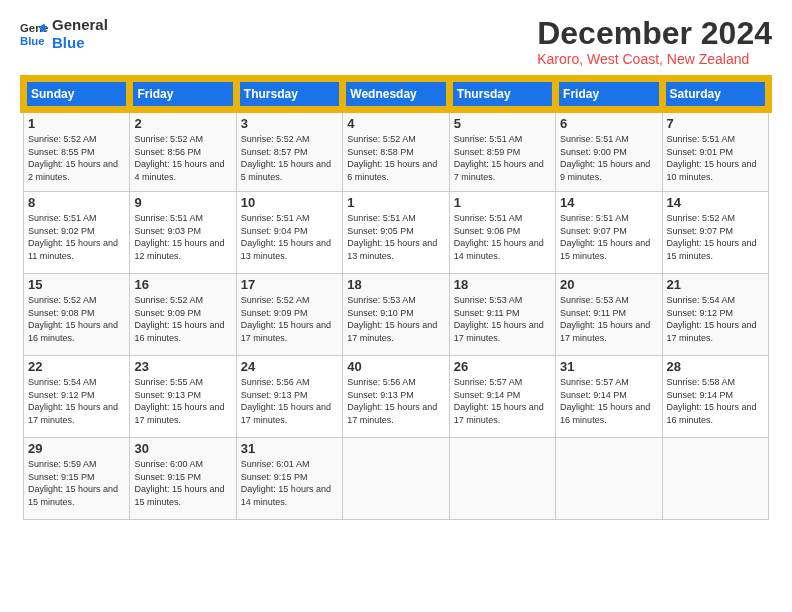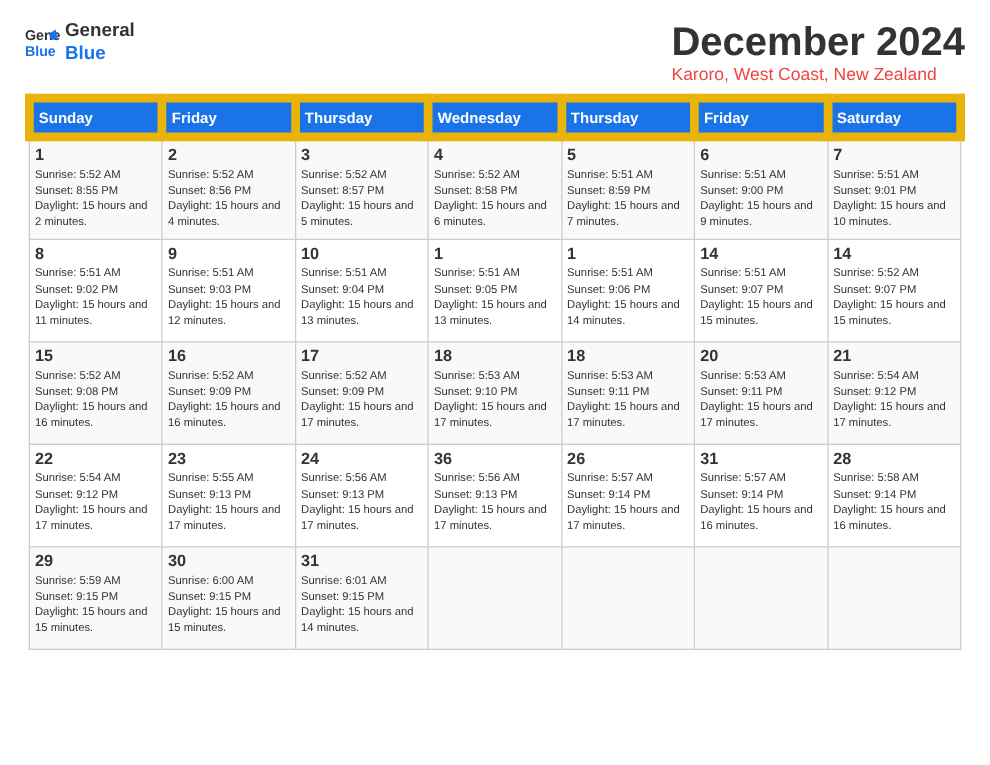--- a/index.html
+++ b/index.html
@@ -215,21 +215,21 @@
         </td>
           <td>
           <span class="day-num">23</span>
           <span class="cell-text">Sunrise: 5:55 AM<br>Sunset: 9:13 PM<br>Daylight: 15 hours and 17 minutes.</span>
         </td>
           <td>
           <span class="day-num">24</span>
           <span class="cell-text">Sunrise: 5:56 AM<br>Sunset: 9:13 PM<br>Daylight: 15 hours and 17 minutes.</span>
         </td>
           <td>
-          <span class="day-num">36</span>
+          <span class="day-num">40</span>
           <span class="cell-text">Sunrise: 5:56 AM<br>Sunset: 9:13 PM<br>Daylight: 15 hours and 17 minutes.</span>
         </td>
           <td>
           <span class="day-num">26</span>
           <span class="cell-text">Sunrise: 5:57 AM<br>Sunset: 9:14 PM<br>Daylight: 15 hours and 17 minutes.</span>
         </td>
           <td>
           <span class="day-num">31</span>
           <span class="cell-text">Sunrise: 5:57 AM<br>Sunset: 9:14 PM<br>Daylight: 15 hours and 16 minutes.</span>
         </td>

